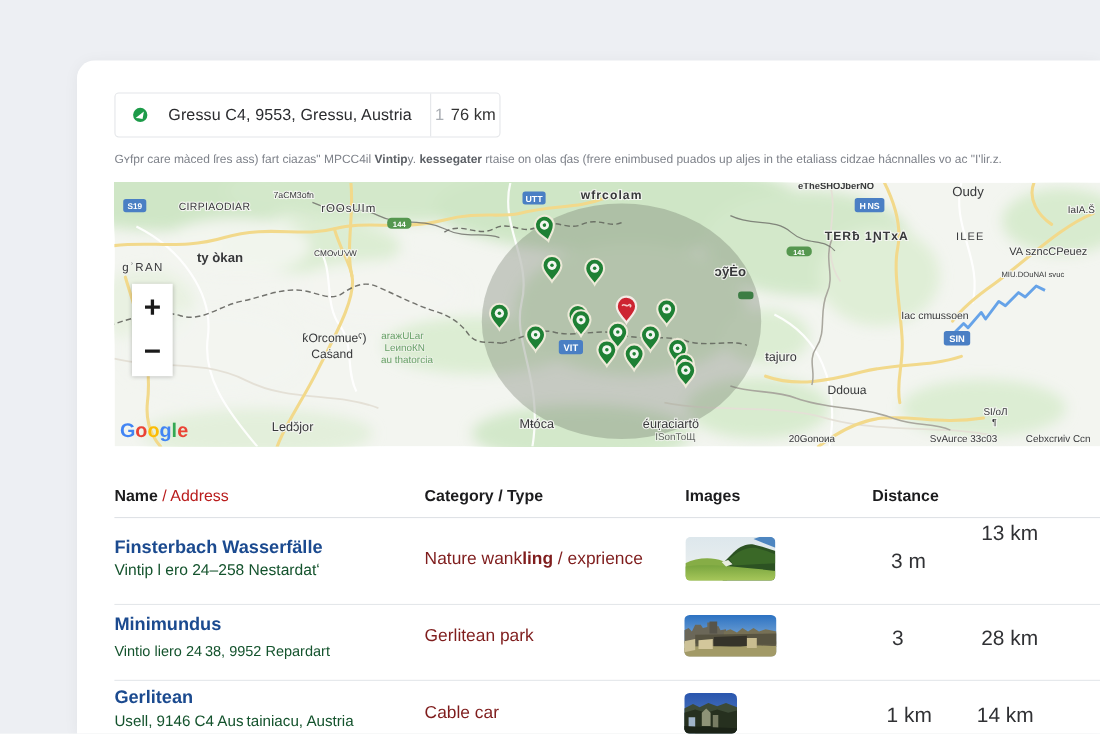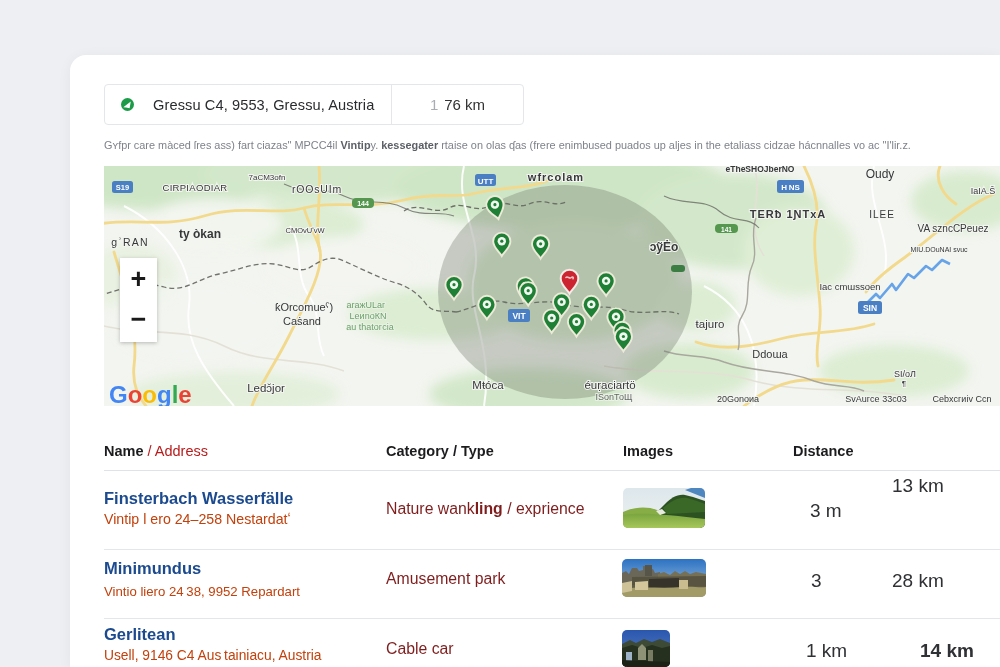--- a/index.html
+++ b/index.html
@@ -1,38 +1,38 @@
 <!DOCTYPE html>
 <html><head>
 <meta charset="utf-8">
 <style>
   html,body{margin:0;padding:0;}
   body{width:1000px;height:667px;overflow:hidden;background:#edeff3;
        font-family:"Liberation Sans",sans-serif;position:relative;}
   .card{position:absolute;left:70px;top:55px;right:0;bottom:0;background:#fff;
         border-radius:16px 0 0 0;box-shadow:0 2px 14px rgba(0,0,0,0.05);}
-  .sbox{position:absolute;left:104px;top:84px;width:420px;height:41px;background:#fff;
+  .sbox{position:absolute;left:104px;top:84px;width:351px;height:41px;background:#fff;
         border:1px solid #e4e6e9;border-radius:4px;box-sizing:border-box;display:flex;align-items:center;}
   .sbox .loc{flex:0 0 286px;display:flex;align-items:center;height:100%;}
   .sbox .rad{flex:1;display:flex;align-items:center;justify-content:center;height:100%;
         border-left:1px solid #e4e6e9;}
   .locico{width:13px;height:13px;border-radius:50%;background:#1d9b49;margin:0 19px 0 16px;position:relative;flex:0 0 13px;}
   .locico svg{position:absolute;left:0;top:0;}
   .loctxt{font-size:14.6px;color:#2a2b2e;letter-spacing:0.1px;}
   .radtxt{font-size:15px;color:#333;}
   .radbar{color:#a9adb3;margin-right:6px;font-size:15px;}
   .note{position:absolute;left:104px;top:139px;white-space:nowrap;font-size:10.9px;color:#7e828a;}
   .note b{color:#5c6066;}
   .map{position:absolute;left:104px;top:166px;width:896px;height:240px;overflow:hidden;}
   .hrow{position:absolute;height:40px;left:104px;right:0;top:430px;border-bottom:1px solid #dfe2e6;}
   .hdr{position:absolute;font-size:14.5px;font-weight:bold;color:#1c1c1e;top:443px;}
   .hdr .lt{font-weight:normal;color:#b91c1c;}
   .rborder{position:absolute;left:104px;right:0;height:0;border-bottom:1px solid #e4e7ea;}
   .pname{position:absolute;font-size:16.5px;font-weight:bold;color:#1b4a8f;}
-  .paddr{position:absolute;font-size:13.8px;color:#c2410c;text-align:center;}
+  .paddr{position:absolute;font-size:13.8px;color:#14532d;text-align:center;}
   .pcat{position:absolute;font-size:15.8px;color:#7f1d1d;}
   .pdist{position:absolute;font-size:19px;color:#303134;}
   .thumb{position:absolute;border-radius:5px;overflow:hidden;}
 </style>
 </head>
 <body>
 <div class="card"></div>
 
 <div class="sbox">
   <div class="loc">
@@ -200,21 +200,21 @@
   <use href="#pin" transform="translate(519.4,185.3)"></use>
   <g transform="translate(465.5,127.5)">
     <path d="M0 0 C-2.3 -4.4 -8.8 -8.3 -8.8 -15 A8.8 8.8 0 1 1 8.8 -15 C8.8 -8.3 2.3 -4.4 0 0 Z" fill="#cd2431" stroke="#f4ece7" stroke-width="2"></path>
     <path d="M-3.6 -16 C-1.8 -17.8 0 -14.2 1.8 -16 C3.1 -17.3 4.4 -16 3.5 -14.7" stroke="#f4c9c9" stroke-width="1.5" fill="none" stroke-linecap="round"></path>
   </g>
 </g>
 </svg>
 <div style="position:absolute;left:16px;top:92px;width:37px;height:84px;background:#fff;box-shadow:0 1px 4px rgba(0,0,0,0.25);"></div>
 <div style="position:absolute;left:16px;top:92px;width:37px;height:42px;color:#1a1a1a;font-size:27px;font-weight:bold;text-align:center;line-height:42px;">+</div>
 <div style="position:absolute;left:16px;top:134px;width:37px;height:42px;color:#1a1a1a;font-size:27px;font-weight:bold;text-align:center;line-height:38px;">−</div>
-<div style="position:absolute;left:5px;top:215px;font-size:24px;font-weight:bold;letter-spacing:0px;text-align:center;">
+<div style="position:absolute;left:5px;top:215px;font-size:18px;font-weight:bold;letter-spacing:0px;text-align:center;">
   <span style="color:#4285F4">G</span><span style="color:#EA4335">o</span><span style="color:#FBBC05">o</span><span style="color:#4285F4">g</span><span style="color:#34A853">l</span><span style="color:#EA4335">e</span>
 </div>
 </div>
 
 <div class="hrow"></div>
 <div class="hdr" style="left:104px;"><span>Name</span> <span class="lt">/ Address</span></div>
 <div class="hdr" style="left:386px;">Category / Type</div>
 <div class="hdr" style="left:623px;">Images</div>
 <div class="hdr" style="left:793px;">Distance</div>
 
@@ -240,21 +240,21 @@
   <path d="M0 24 C10 19 24 18 34 22 L38 25 L38 40 L0 40 Z" fill="#86ad46"></path>
   <path d="M0 27 C20 24 46 27 82 31 L82 40 L0 40 Z" fill="url(#gr1)"></path>
   <path d="M33 23 L39 21 L43 25 L37 27 Z" fill="#e8ecdf"></path>
 </svg></div>
 <div class="pdist" style="left:810px;top:500px;">3 m</div>
 <div class="pdist" style="left:892px;top:475px;">13 km</div>
 <div class="rborder" style="top:549px;"></div>
 
 <div class="pname" style="left:104px;top:559px;">Minimundus</div>
 <div class="paddr" style="left:104px;top:584px;font-size:13.2px;">Vintio liero 24 38, 9952 Repardart</div>
-<div class="pcat" style="left:386px;top:570px;">Amusement park</div>
+<div class="pcat" style="left:386px;top:570px;">Gerlitean park</div>
 <div class="thumb" style="left:622px;top:559px;width:84px;height:38px;">
 <svg width="84" height="38" viewBox="0 0 84 38">
   <defs>
         <linearGradient id="sky2" x1="0" y1="0" x2="0" y2="1">
     <stop offset="0" stop-color="#2c72c2"></stop>
           <stop offset="1" stop-color="#aecbe4"></stop>
         </linearGradient>
       </defs>
   <rect width="84" height="38" fill="url(#sky2)"></rect>
   <rect x="0" y="24" width="84" height="14" fill="#b3a87e"></rect>
@@ -285,13 +285,13 @@
       </defs>
   <rect width="48" height="37" fill="url(#sky3)"></rect>
   <path d="M0 14 L8 10 L14 13 L22 9 L30 12 L38 9 L48 13 L48 37 L0 37 Z" fill="#3d4a36"></path>
   <path d="M0 18 L10 15 L20 18 L30 15 L40 18 L48 16 L48 37 L0 37 Z" fill="#26301f"></path>
   <path d="M16 18 L20 14 L24 18 L24 30 L16 30 Z" fill="#8e9377"></path>
   <path d="M26 20 L31 20 L31 33 L26 33 Z" fill="#777c63"></path>
   <path d="M4 22 L10 22 L10 37 L4 37 Z" fill="#9fb3c8"></path>
   <path d="M0 30 L48 32 L48 37 L0 37 Z" fill="#1b2317"></path>
 </svg></div>
 <div class="pdist" style="left:806px;top:640px;">1 km</div>
-<div class="pdist" style="left:920px;top:640px;font-weight:bold;">14 km</div>
+<div class="pdist" style="left:888px;top:640px;">14 km</div>
 
 </body></html>

